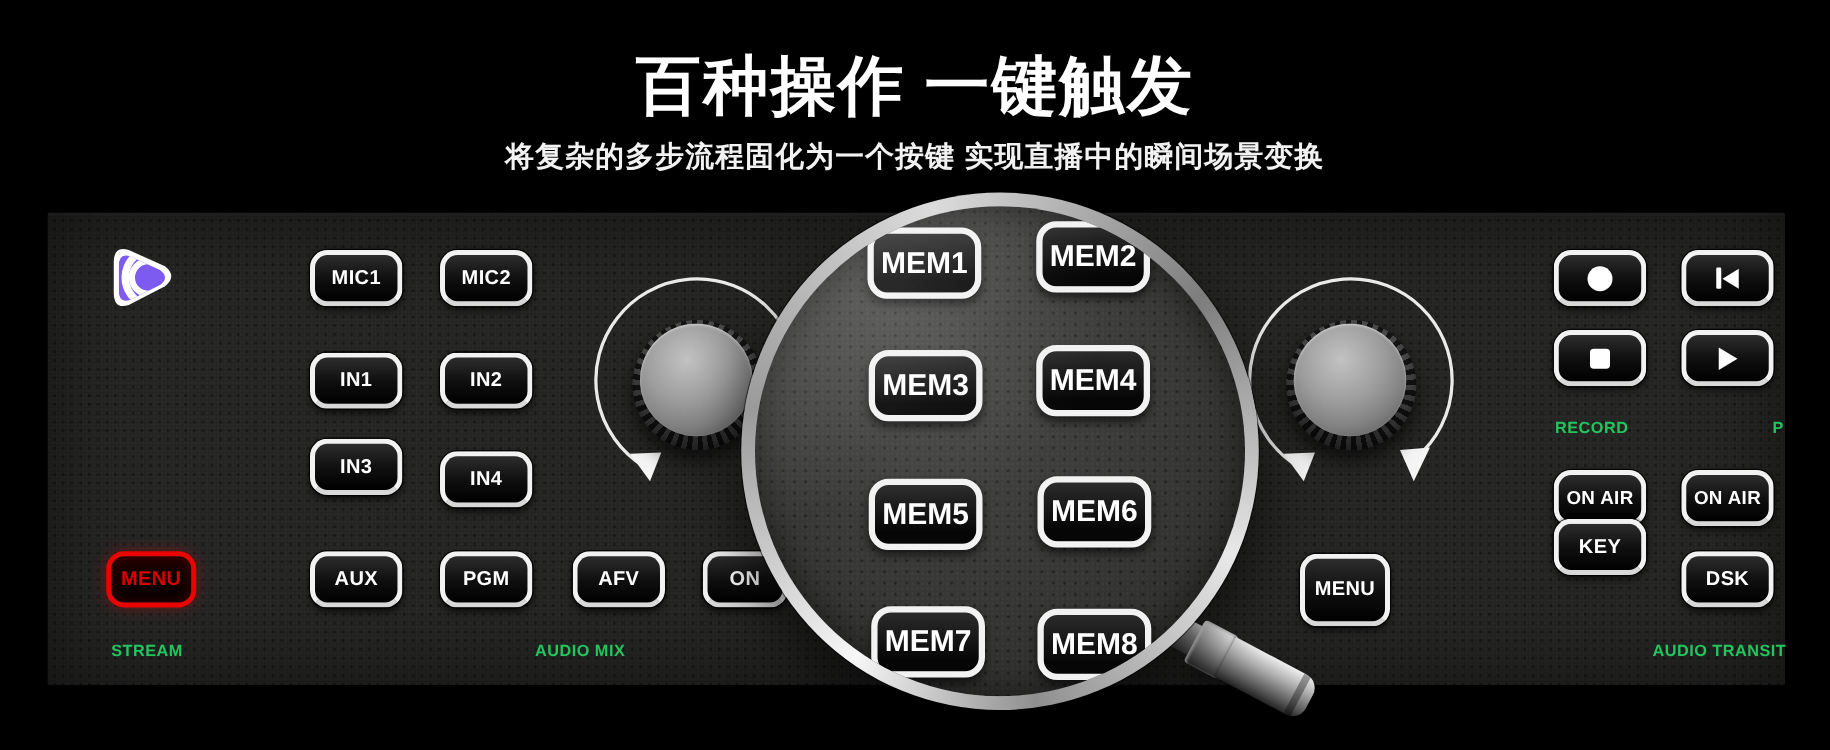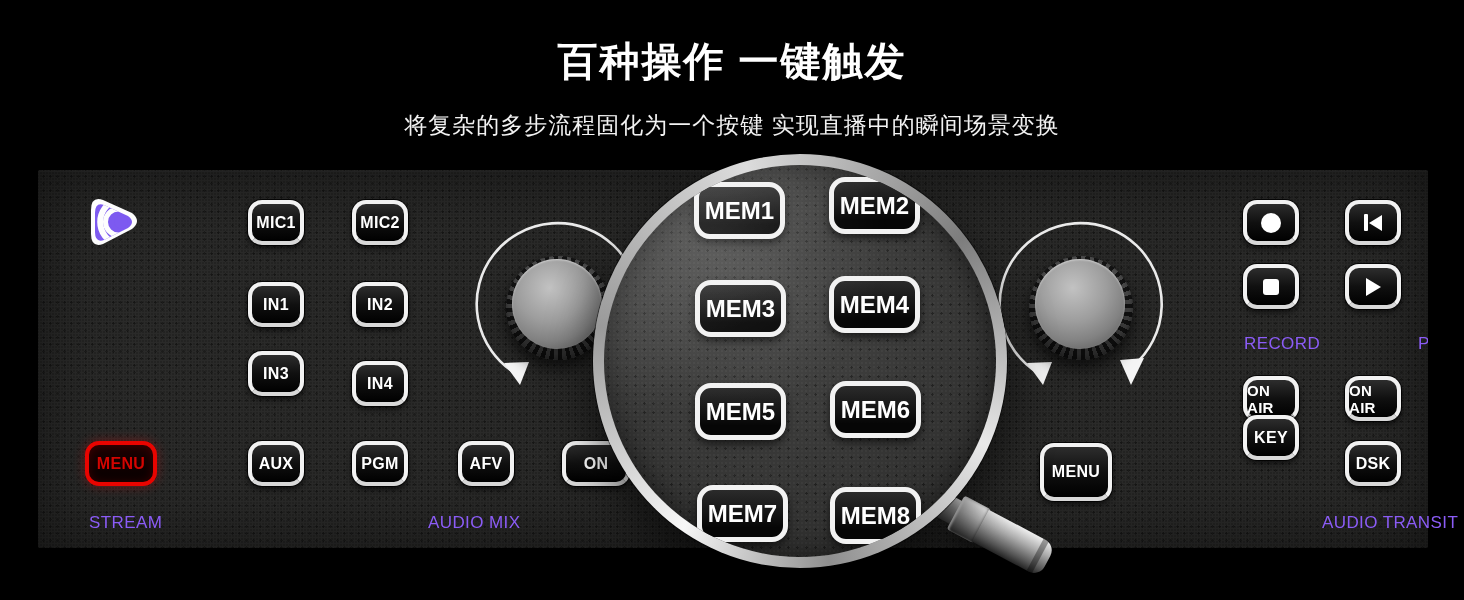--- a/index.html
+++ b/index.html
@@ -1,36 +1,36 @@
 <!DOCTYPE html>
 <html><head>
 <meta charset="utf-8">
 <style>
   html,body{margin:0;padding:0;background:#000;}
   #stage{position:relative;width:1464px;height:600px;background:#000;overflow:hidden;
          font-family:"Liberation Sans",sans-serif;-webkit-font-smoothing:antialiased;}
   .abs{position:absolute;}
 
   
-  .title{left:0;right:0;top:34px;text-align:center;color:#fff;font-size:40px;font-weight:800;letter-spacing:2px;}
-  .subtitle{left:0;right:0;top:110px;text-align:center;color:#f2f2f2;font-size:23px;font-weight:400;letter-spacing:1px;}
+  .title{left:0;right:0;top:34px;text-align:center;color:#fff;font-size:52px;font-weight:800;letter-spacing:2px;font-family:Liberation Serif, serif;}
+  .subtitle{left:0;right:0;top:110px;text-align:center;color:#f2f2f2;font-size:23px;font-weight:700;letter-spacing:1px;}
 
   
   .panel{left:38px;top:170px;width:1390px;height:378px;background-color:#232322;
     background-image:
       radial-gradient(rgba(255,255,255,.030) 1px, transparent 1.3px),
       radial-gradient(rgba(0,0,0,.38) 1px, transparent 1.3px);
     background-size:3px 3px,7px 7px;background-position:0 0,2px 3px;
     box-shadow:inset 0 0 70px rgba(0,0,0,.55), inset 0 2px 2px rgba(255,255,255,.04);
     border-radius:2px;}
 
-  .seclabel{color:#8b5cf6;font-size:17px;font-weight:400;letter-spacing:.4px;white-space:nowrap;}
+  .seclabel{color:#22c55e;font-size:13px;font-weight:700;letter-spacing:.4px;white-space:nowrap;}
 
   
-  .btn{width:56px;height:45px;border:4px solid #f2f2f2;border-bottom-color:#d8d8d8;border-radius:14px;
+  .btn{width:74px;height:45px;border:4px solid #f2f2f2;border-bottom-color:#d8d8d8;border-radius:14px;
     background:linear-gradient(180deg,#2d2d2d 0%,#101010 50%,#000 100%);
     box-shadow:0 3px 6px rgba(0,0,0,.65), 0 0 0 1px rgba(0,0,0,.8);
     color:#fff;font-size:16px;font-weight:700;display:flex;align-items:center;justify-content:center;
     box-sizing:border-box;letter-spacing:.3px;}
   .btn-live{border-color:#e90400;background:linear-gradient(180deg,#1c0000,#070000);
     color:#d40400;box-shadow:0 0 12px rgba(233,4,0,.35), inset 0 0 10px rgba(233,4,0,.2);}
 
   
   .g-rec{width:20px;height:20px;border-radius:50%;background:#fff;}
   .g-stop{width:16px;height:16px;border-radius:3px;background:#fff;}

